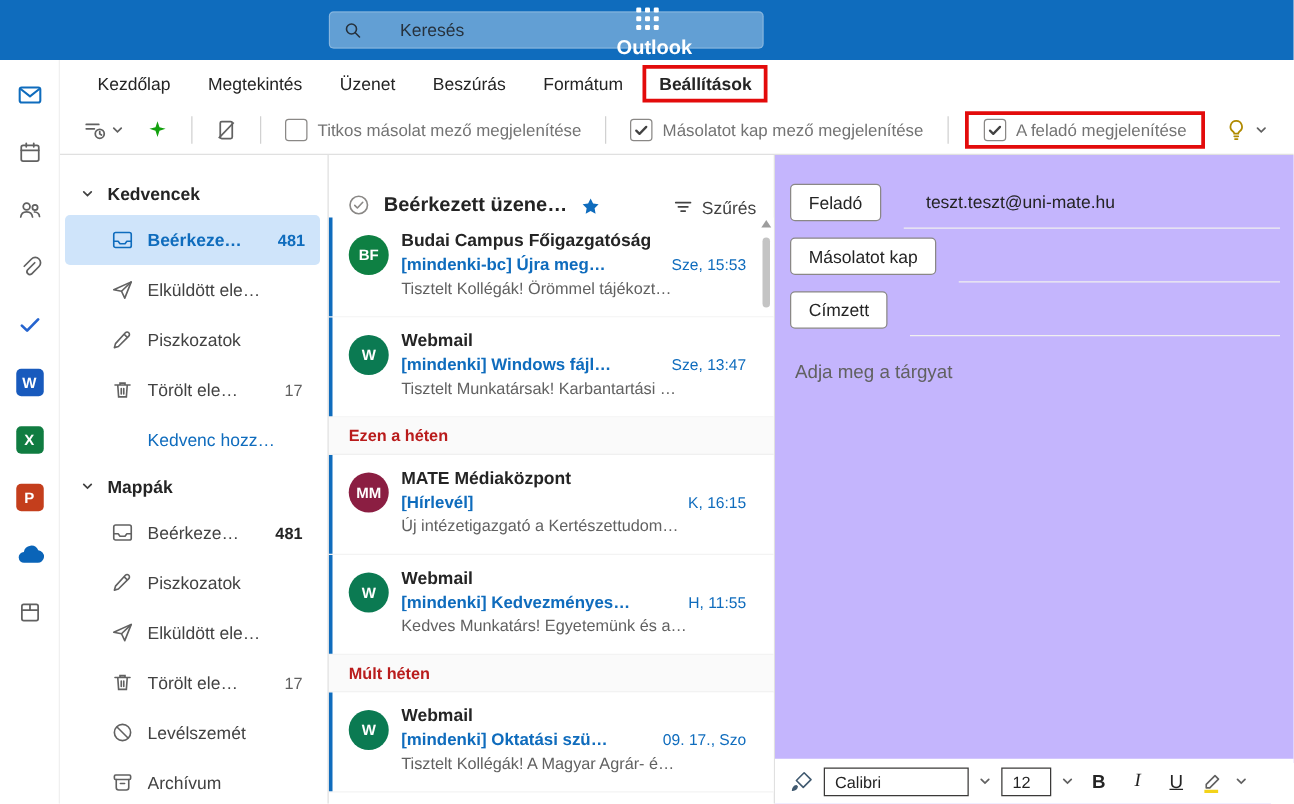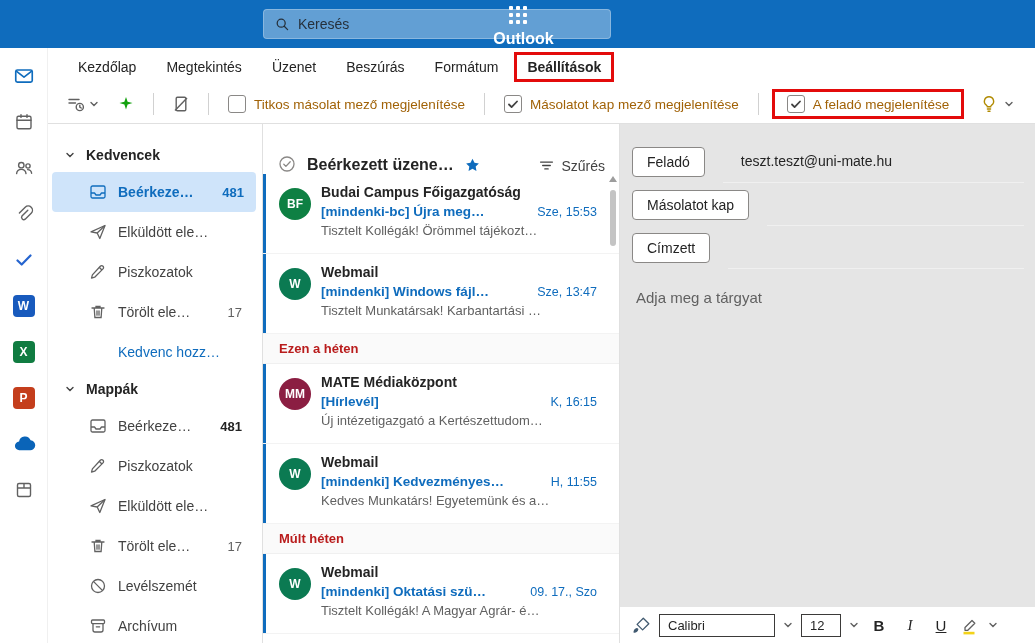--- a/index.html
+++ b/index.html
@@ -7,40 +7,40 @@
   body { font-family:"Liberation Sans", sans-serif; background:#fff; color:#242424; font-size:14px; }
   #app { position:relative; width:1035px; height:643px; background:#fff; }
 
   
   .topbar { position:absolute; left:0; top:0; width:1035px; height:48px; background:#0f6cbd; display:flex; align-items:center; z-index:5;flex-direction:column; }
   .waffle { width:48px; height:48px; display:flex; align-items:center; justify-content:center; cursor:pointer; }
   .waffle-grid { display:grid; grid-template-columns:repeat(3,4px); grid-gap:3px; }
   .waffle-grid i { width:4px; height:4px; background:#fff; border-radius:1px; display:block; }
   .brand { color:#fff; font-size:16px; font-weight:700; margin-left:12px; }
   .search { position:absolute; left:263px; top:9px; width:348px; height:30px; background:rgba(255,255,255,0.35); border:1px solid rgba(255,255,255,0.25); border-radius:4px; display:flex; align-items:center; gap:8px; padding:0 10px; cursor:text; }
-  .search span { color:#26313c; font-size:14px; }
+  .search span { color:#26313c; font-size:14px;margin-left:22px; }
 
   
   .rail { position:absolute; left:0; top:48px; width:48px; height:595px; background:#fff; border-right:1px solid #f0f0f0; display:flex; flex-direction:column; align-items:center; padding-top:12px; gap:14px; z-index:4; }
   .rail-btn { width:32px; height:32px; display:flex; align-items:center; justify-content:center; cursor:pointer; border-radius:4px; }
   .tile { width:22px; height:22px; border-radius:4px; color:#fff; font-size:12px; font-weight:700; display:flex; align-items:center; justify-content:center; }
   .tile.word { background:#185abd; } .tile.excel { background:#107c41; } .tile.ppt { background:#c43e1c; }
 
   
   .tabs { position:absolute; left:48px; top:48px; width:987px; height:37px; background:#fff; display:flex; align-items:center; padding-left:16px; gap:2px; }
   .tab { padding:6px 14px; font-size:14px; color:#242424; border-radius:4px; cursor:pointer; white-space:nowrap; }
   .tab.active { font-weight:700; padding:4px 10px; }
   .anno { border:3px solid #e30b0b; }
   .anno-tab { display:inline-flex; align-items:center; }
 
   
   .cmdbar { position:absolute; left:48px; top:85px; width:987px; height:39px; background:#fff; border-bottom:1px solid #e0e0e0; display:flex; align-items:center; padding-left:14px; gap:8px; }
   .cmd-icon { display:flex; align-items:center; gap:2px; cursor:pointer; padding:4px; border-radius:4px; }
   .cmd-sep { width:1px; height:22px; background:#d1d1d1; margin:0 5px; flex:none; }
-  .cmd-check { display:flex; align-items:center; gap:8px; font-size:13.5px; color:#a16207; padding:0 6px; cursor:pointer; white-space:nowrap; }
+  .cmd-check { display:flex; align-items:center; gap:8px; font-size:13.5px; color:#737373; padding:0 6px; cursor:pointer; white-space:nowrap; }
   .checkbox { width:18px; height:18px; border:1px solid #8a8886; border-radius:3px; background:#fff; display:flex; align-items:center; justify-content:center; flex:none; }
   .checkbox svg { display:none; }
   .cmd-check.checked .checkbox svg { display:block; }
   .anno-check { display:flex; align-items:center; padding:3px 6px; }
   .bulb-group { margin-left:auto; margin-right:20px; display:flex; align-items:center; gap:4px; cursor:pointer; }
 
   
   .folderpane { position:absolute; left:48px; top:124px; width:214px; height:519px; background:#fff; padding-top:14px; overflow:hidden; }
   .f-header { display:flex; align-items:center; gap:10px; padding-left:16px; height:34px; font-weight:700; font-size:14px; color:#242424; cursor:pointer; }
   .f-item { display:flex; align-items:center; height:40px; padding-left:40px; padding-right:20px; font-size:14px; color:#424242; cursor:pointer; }
@@ -67,21 +67,21 @@
   .m-row2 { display:flex; align-items:baseline; gap:8px; }
   .m-subject { flex:1; min-width:0; font-size:13.5px; font-weight:600; color:#0f6cbd; white-space:nowrap; overflow:hidden; }
   .m-date { font-size:12.5px; color:#0f6cbd; white-space:nowrap; }
   .m-preview { font-size:13px; color:#616161; white-space:nowrap; overflow:hidden; }
   .m-section { height:30px; display:flex; align-items:center; padding-left:16px; font-size:13px; font-weight:700; color:#b91c1c; background:#fafafa; border-bottom:1px solid #f0f0f0; }
   .sb { position:absolute; right:1px; top:52px; width:10px; height:460px; }
   .sb-up { width:0; height:0; border-left:4px solid transparent; border-right:4px solid transparent; border-bottom:6px solid #9d9d9d; margin:0 auto; }
   .sb-thumb { position:absolute; top:14px; left:2px; width:6px; height:56px; background:#c4c4c4; border-radius:3px; cursor:grab; }
 
   
-  .composepane { position:absolute; left:620px; top:124px; width:415px; height:519px; background:#e5e5e5; padding:16px 11px 0 12px; }
+  .composepane { position:absolute; left:620px; top:124px; width:415px; height:519px; background:#c4b5fd; padding:16px 11px 0 12px; }
   .c-row { display:flex; align-items:center; height:43px; }
   .c-btn { border:1px solid #8a8886; border-radius:4px; background:#fff; font-family:inherit; font-size:14px; color:#242424; padding:6px 14px; cursor:pointer; white-space:nowrap; }
   .c-field { flex:1; align-self:stretch; display:flex; align-items:center; margin-left:18px; padding-left:18px; border-bottom:1px solid #f0f0f0; font-size:14px; color:#242424; min-width:0; cursor:text; }
   .c-subject { margin-top:20px; margin-left:4px; font-size:15px; color:#616161; cursor:text; }
   .c-body { position:absolute; left:12px; top:200px; right:0; bottom:40px; cursor:text; }
   .c-toolbar { position:absolute; left:0; bottom:0; width:415px; height:36px; background:#fff; display:flex; align-items:center; gap:7px; padding-left:12px; }
   .fontbox { width:116px; height:23px; border:1px solid #3b3a39; display:flex; align-items:center; padding-left:8px; font-size:13px; color:#242424; cursor:pointer; }
   .sizebox { width:40px; height:23px; border:1px solid #3b3a39; display:flex; align-items:center; padding-left:8px; font-size:13px; color:#242424; cursor:pointer; }
   .fmt-btn { width:24px; height:26px; display:flex; align-items:center; justify-content:center; font-size:15px; color:#242424; cursor:pointer; border-radius:3px; }
   .fmt-btn.b { font-weight:700; }

